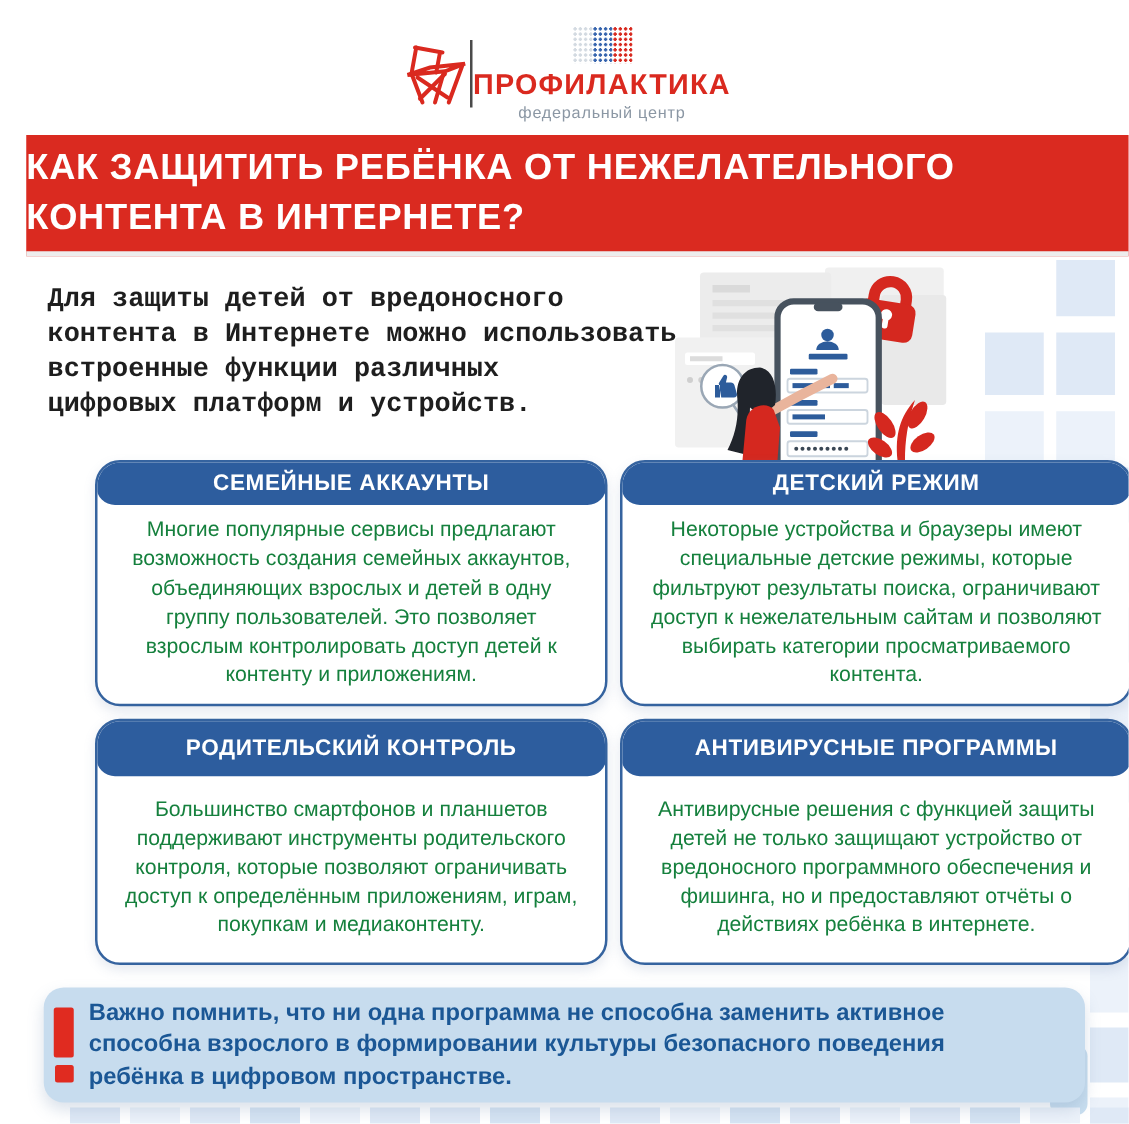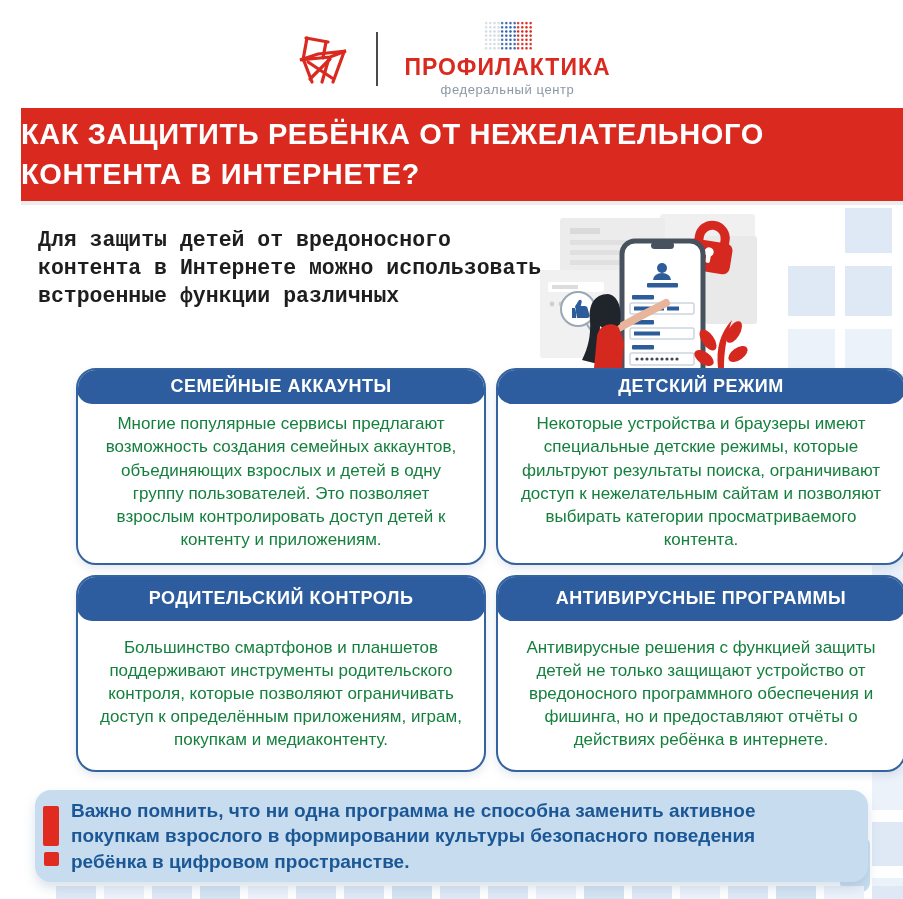--- a/index.html
+++ b/index.html
@@ -14,21 +14,21 @@
   .bottom-strip { position:absolute; left:56px; top:886px; display:flex; gap:8px; }
   .bottom-strip .bs { width:40px; height:13px; background:#dfe9f6; }
   .bottom-strip .bs:nth-child(3n+2) { background:#ecf2fa; }
   .bottom-strip .bs:nth-child(4n) { background:#d6e4f3; }
   .right-strip { position:absolute; left:872px; top:374px; display:flex; flex-direction:column; gap:12px; }
   .right-strip .rs { width:31px; height:44px; background:#dfe9f6; }
   .right-strip .rs:nth-child(even) { background:#ecf2fa; }
 
   
   .logo-row { position:absolute; top:14px; left:0; width:100%; height:90px;
-              display:flex; align-items:center; justify-content:center; gap:26px; }
+              display:flex; align-items:center; justify-content:center; }
   .chair-icon svg { display:block; }
   .logo-divider { width:2px; height:54px; background:#4a4a4a; }
   .logo-block { display:flex; flex-direction:column; align-items:center; }
   .pixel-flag { display:flex; margin-bottom:4px; }
   .flag-band { width:16px; height:30px;
     background-image:radial-gradient(circle, var(--c) 38%, transparent 42%);
     background-size:4.2px 4.2px; }
   .brand { color:#da291f; font-size:23px; font-weight:bold; letter-spacing:1px; line-height:1.1; }
   .brand-sub { color:#8b97a4; font-size:13px; letter-spacing:0.6px; margin-top:2px; }
 
@@ -140,20 +140,21 @@
 
   <div class="banner">
     <div class="banner-line">КАК ЗАЩИТИТЬ РЕБЁНКА ОТ НЕЖЕЛАТЕЛЬНОГО</div>
     <div class="banner-line">КОНТЕНТА В ИНТЕРНЕТЕ?</div>
   </div>
 
   <div class="intro">
     <div class="intro-line">Для защиты детей от вредоносного</div>
     <div class="intro-line">контента в Интернете можно использовать</div>
     <div class="intro-line">встроенные функции различных</div>
+    <div class="intro-line">цифровых платформ и устройств.</div>
   </div>
 
   <div class="illustration">
     <svg width="383" height="160" viewBox="0 0 383 160">
 
       <g>
         <rect x="140" y="6" width="95" height="28" rx="3" fill="#f0f0f0"></rect>
         <rect x="40" y="10" width="105" height="56" rx="3" fill="#ececec"></rect>
         <rect x="50" y="20" width="30" height="6" fill="#dadada"></rect>
         <rect x="50" y="32" width="70" height="5" fill="#e0e0e0"></rect>
@@ -263,18 +264,18 @@
     </div>
   </div>
 
   <div class="note">
     <div class="excl">
       <div class="excl-bar"></div>
       <div class="excl-dot"></div>
     </div>
     <div class="note-text-wrap">
       <div class="note-line">Важно помнить, что ни одна программа не способна заменить активное</div>
-      <div class="note-line">покупкам взрослого в формировании культуры безопасного поведения</div>
+      <div class="note-line">способна взрослого в формировании культуры безопасного поведения</div>
       <div class="note-line">ребёнка в цифровом пространстве.</div>
     </div>
   </div>
 
 </div>
 
 </body></html>

